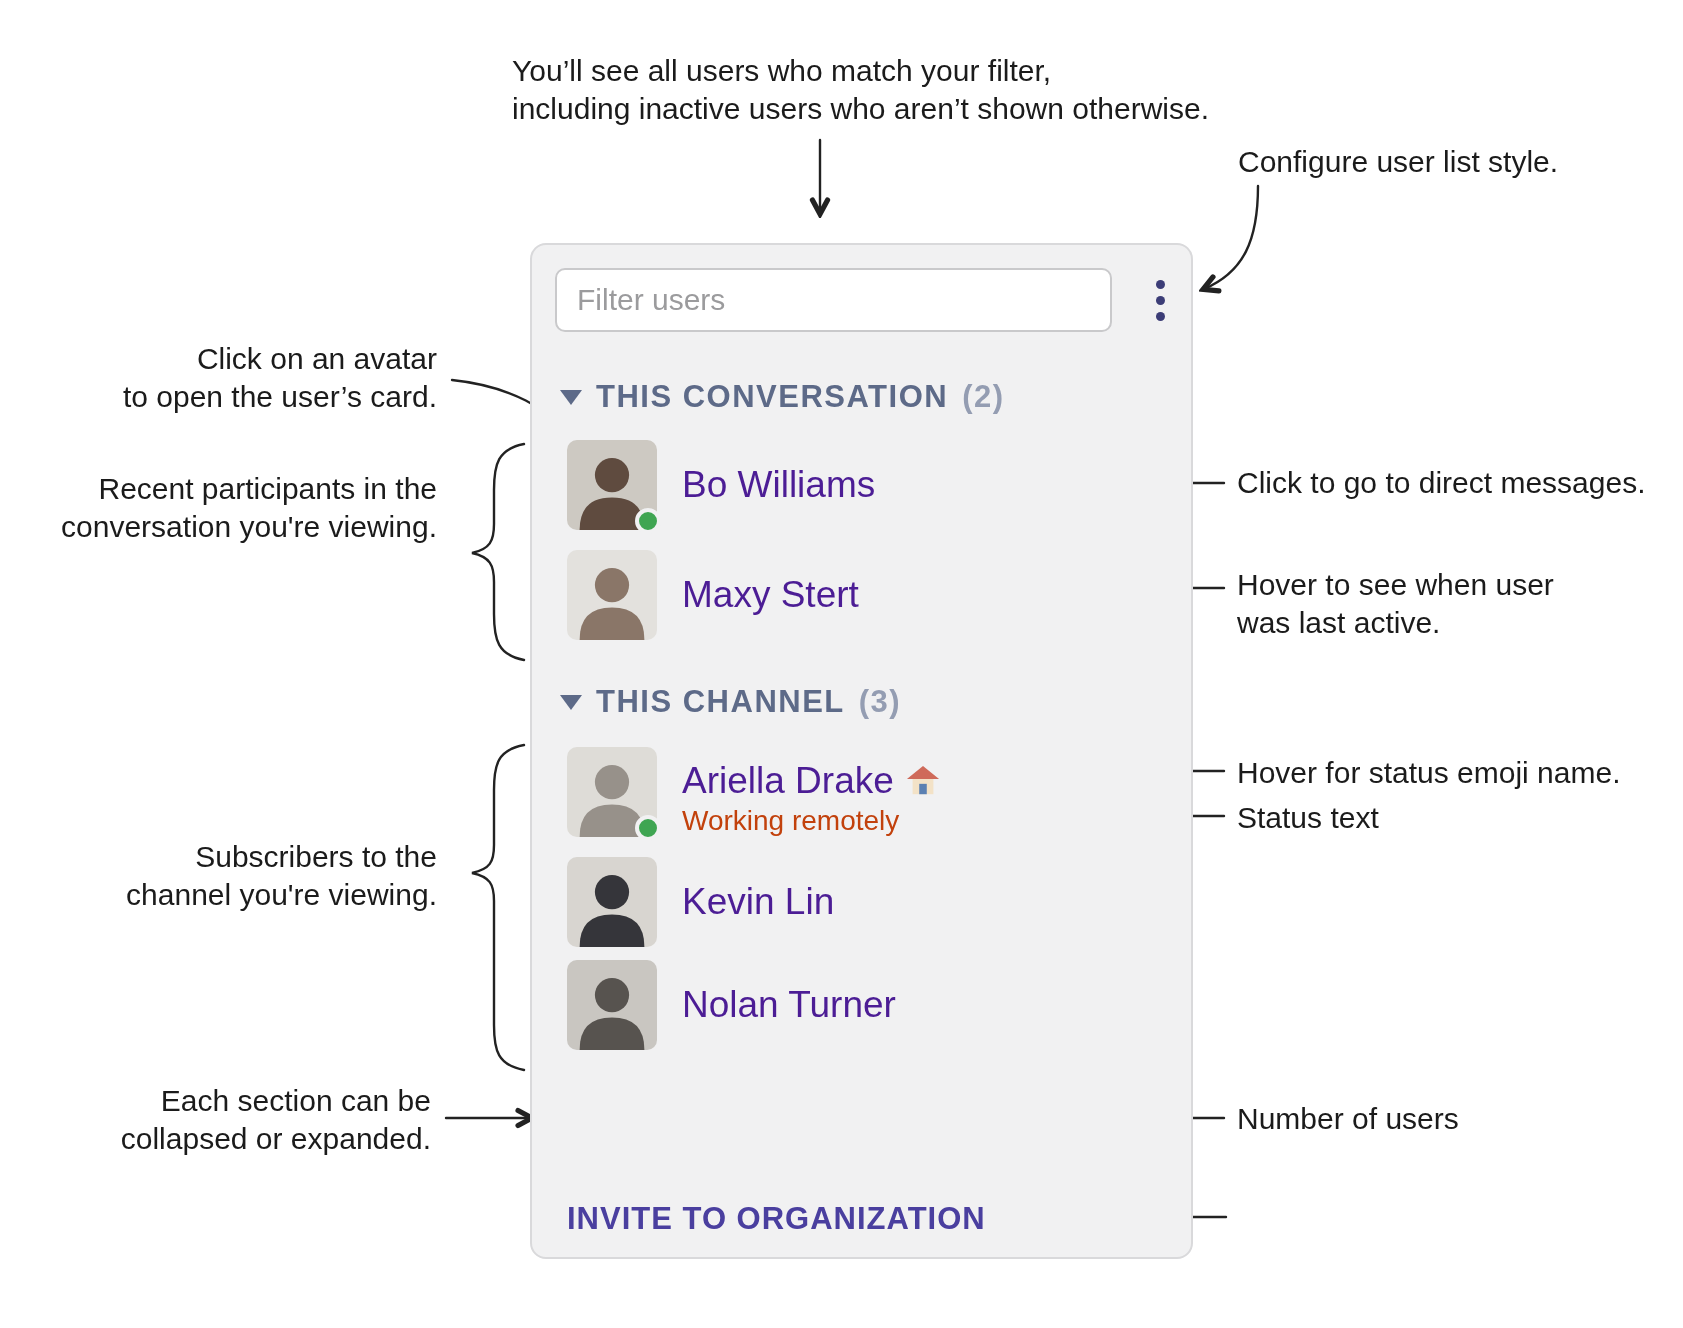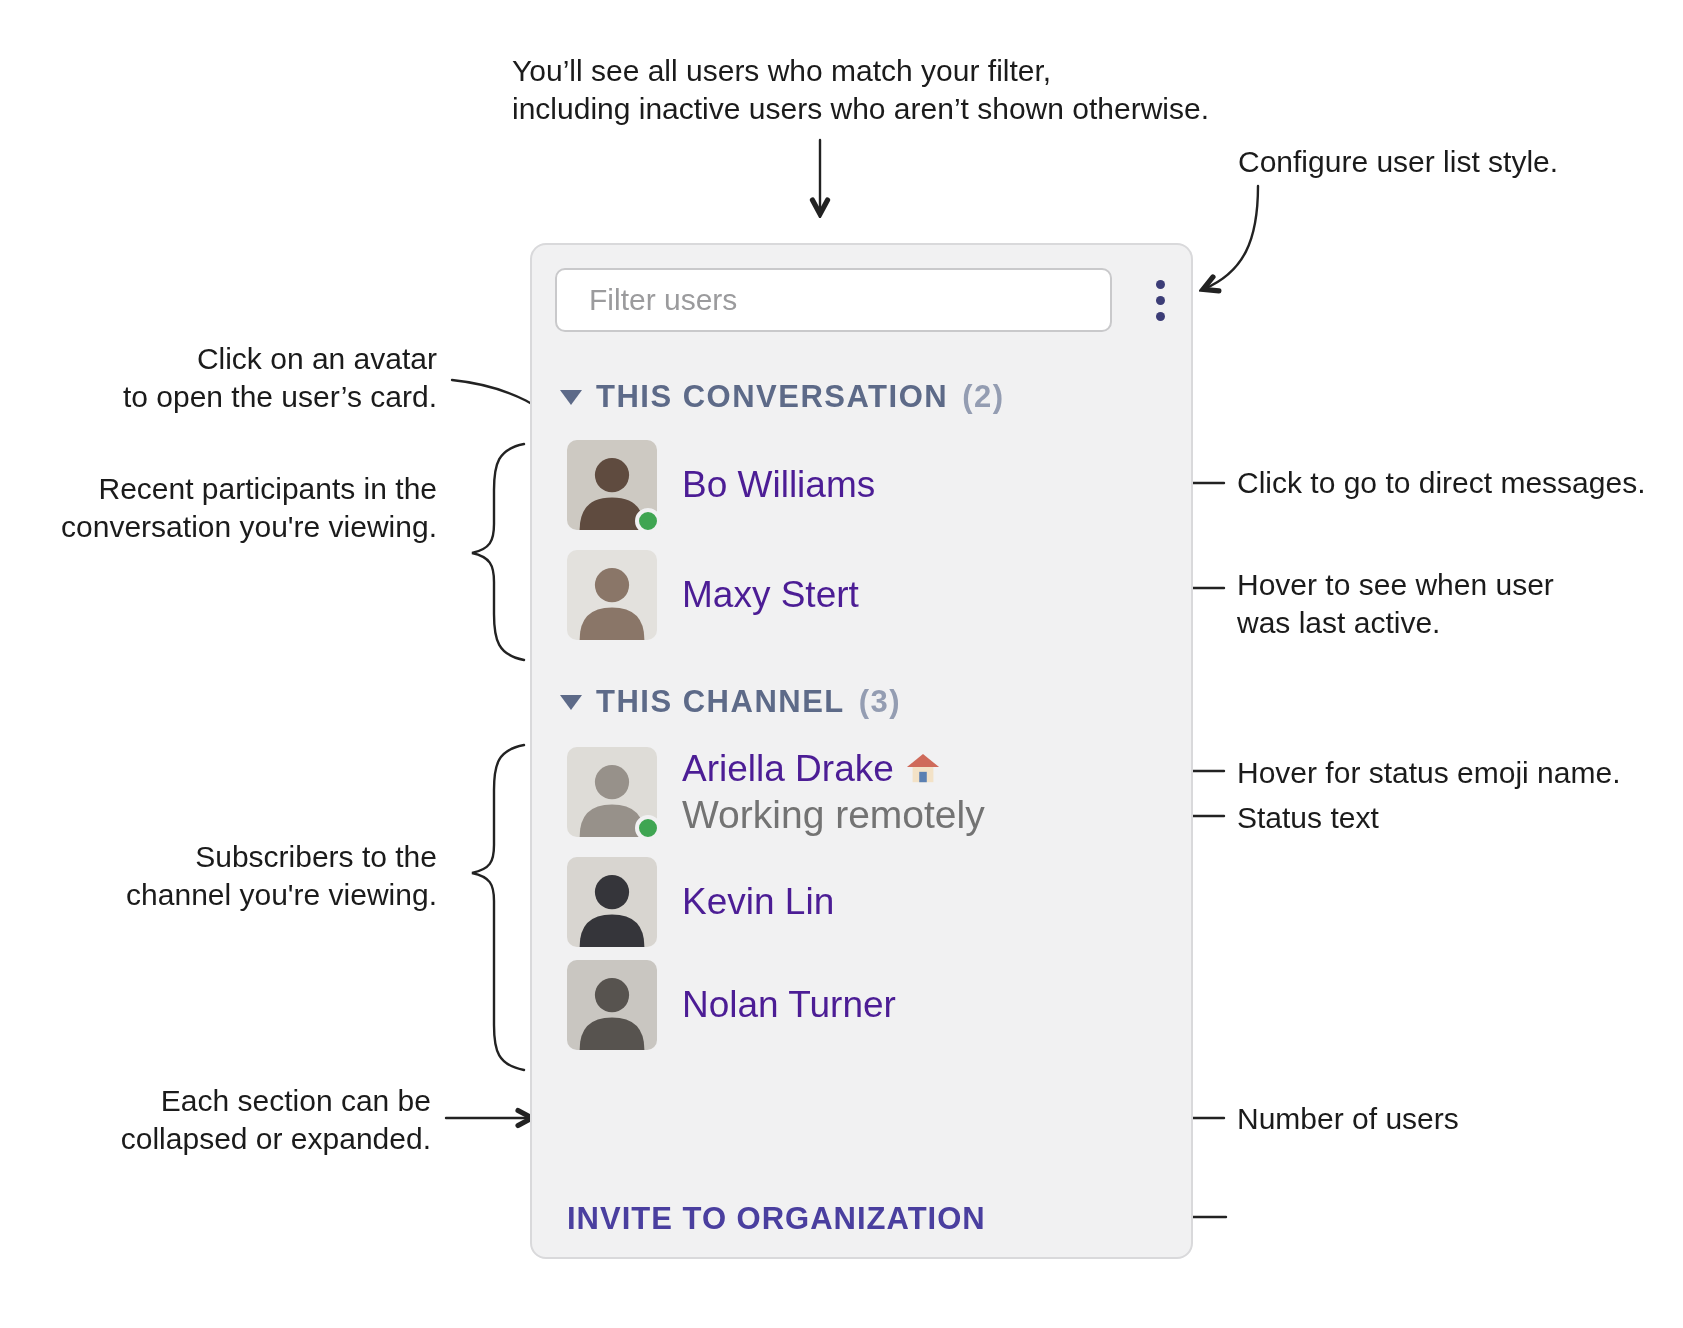--- a/index.html
+++ b/index.html
@@ -20,34 +20,34 @@
   .overlay path { fill:none; stroke:#222222; stroke-width:2.4; stroke-linecap:round; }
 
   
   .panel {
     position:absolute; left:530px; top:243px; width:663px; height:1016px;
     background:#f1f1f2; border:2px solid #d9d9db; border-radius:16px; box-sizing:border-box;
   }
   .filter-input {
     position:absolute; left:23px; top:23px; width:557px; height:64px; box-sizing:border-box;
     border:2px solid #c9c9cb; border-radius:10px; background:#ffffff;
-    font-size:30px; padding:0 32px; color:#333333; font-family:inherit; outline:none;
+    font-size:30px; padding:0 20px; color:#333333; font-family:inherit; outline:none;
   }
   .filter-input::placeholder { color:#9b9b9d; }
 
   .menu-btn {
     position:absolute; left:608px; top:28px; width:40px; height:54px;
     display:flex; flex-direction:column; align-items:center; justify-content:center; gap:7px;
     background:none; border:none; cursor:pointer; padding:0;
   }
   .menu-btn .dot { width:9px; height:9px; border-radius:50%; background:#3c3d77; }
 
   .section-header {
-    position:absolute; left:16px; height:44px; display:flex; align-items:center; gap:14px;
-    padding-left:12px; color:#5d6a88; font-weight:bold; font-size:31px; letter-spacing:1.5px;
+    position:absolute; left:0; height:44px; display:flex; align-items:center; gap:14px;
+    padding-left:28px; color:#5d6a88; font-weight:bold; font-size:31px; letter-spacing:1.5px;
     cursor:pointer;
   }
   .sec-count { color:#949db2; }
   .tri-down { width:0; height:0; border-left:11px solid transparent; border-right:11px solid transparent; border-top:15px solid #5d6a88; }
   .tri-right { width:0; height:0; border-top:11px solid transparent; border-bottom:11px solid transparent; border-left:15px solid #5d6a88; }
   .h-conv   { top:130px; }
   .h-chan   { top:435px; }
   .h-others { top:853px; }
 
   .user-row { position:absolute; left:35px; display:flex; align-items:center; gap:25px; }
@@ -59,21 +59,21 @@
 
   .avatar { position:relative; width:90px; height:90px; border-radius:10px; cursor:pointer; }
   .avatar svg.ph { display:block; width:90px; height:90px; }
   .presence {
     position:absolute; right:-4px; bottom:-4px; width:26px; height:26px; border-radius:50%;
     background:#3fa552; border:4px solid #f1f1f2; box-sizing:border-box;
   }
 
   .user-name { font-size:37px; color:#4c1d95; cursor:pointer; }
   .name-line { display:flex; align-items:center; gap:12px; }
-  .status-text { font-size:39px; color:#737373; margin-top:3px; }
+  .status-text { font-size:28px; color:#c2410c; margin-top:3px; }
 
   .invite-link {
     position:absolute; left:35px; top:956px; font-size:31px; font-weight:bold;
     letter-spacing:1px; color:#4a3f9f; cursor:pointer; text-decoration:none;
   }
 
   
   .n-top          { left:512px;  top:52px; }
   .n-configure    { left:1238px; top:143px; }
   .n-avatar       { right:1246px; top:340px; }

